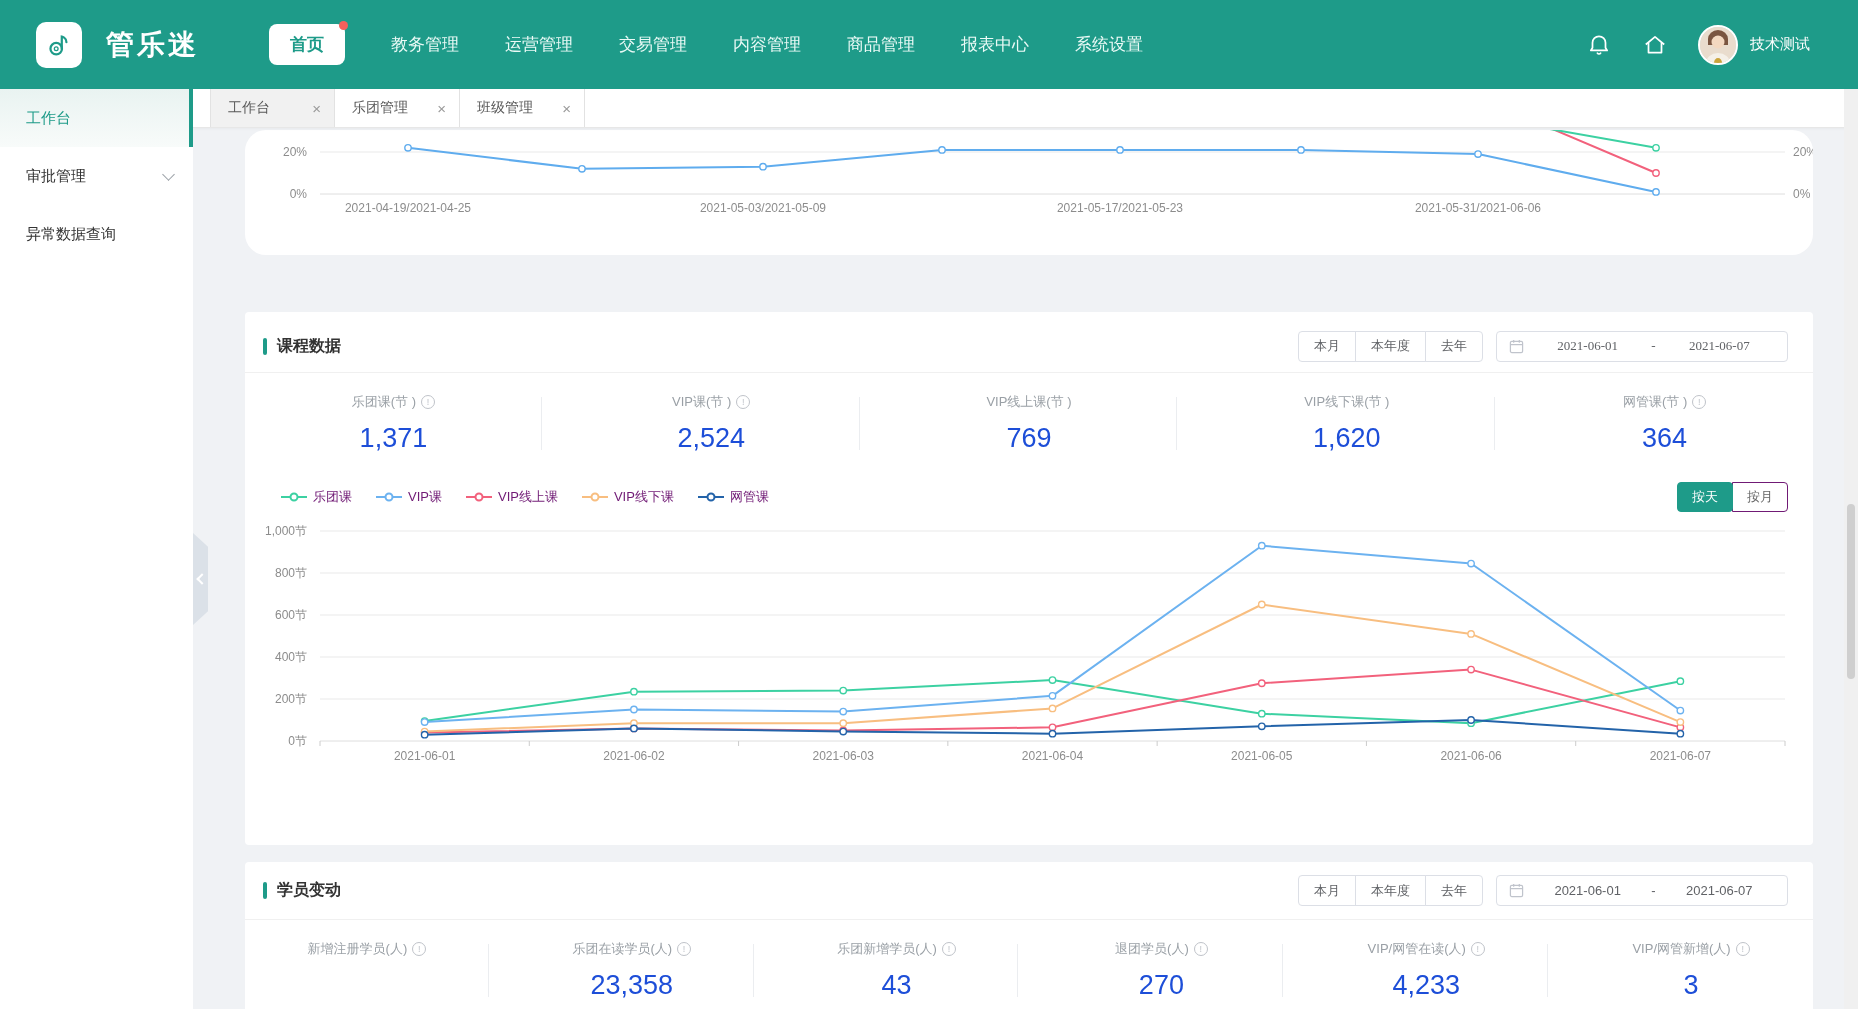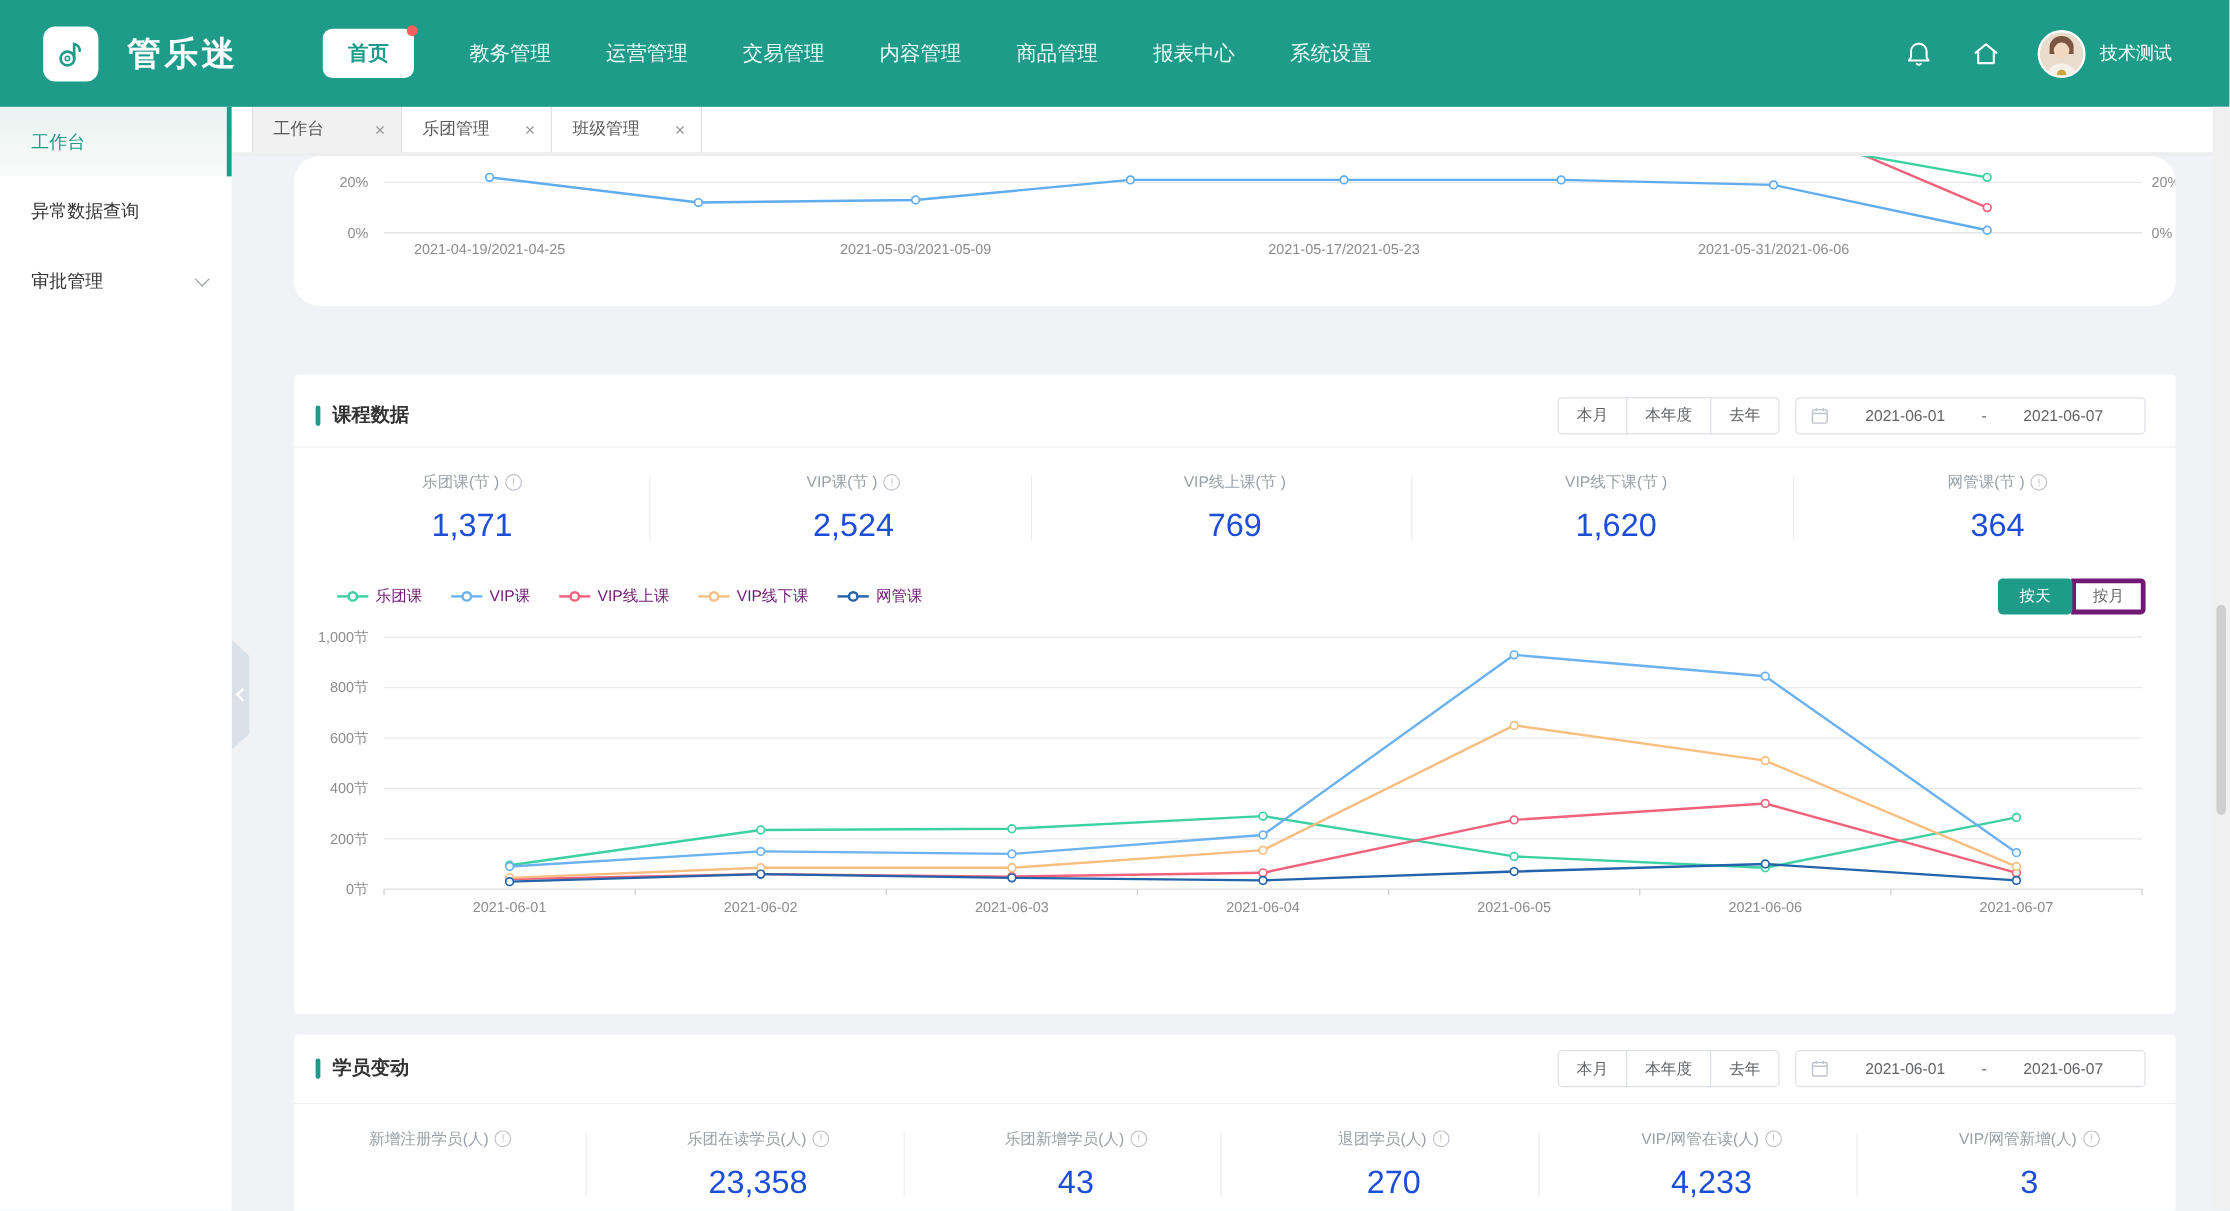--- a/index.html
+++ b/index.html
@@ -46,21 +46,21 @@
   .tab-label { flex:1; }
   .tab-close { color:#9a9a9a; font-size:15px; line-height:1; cursor:pointer; }
 
   
   .card { position:absolute; left:245px; width:1568px; background:#fff; border-radius:4px; }
   .card-weekly { top:130px; height:125px; overflow:hidden;border-radius:21px; }
   .card-course { top:312px; height:533px; }
   .card-student { top:862px; height:200px; }
 
   .sec-header { height:60px; display:flex; align-items:center; padding:0 25px 0 18px; }
-  .card-course .sec-header { height:60px; padding-top:8px; }
+  .card-course .sec-header { height:60px; padding-top:8px;font-family:Liberation Serif, serif; }
   .card-student .sec-header { height:57px; padding-top:0; }
   .sec-title-wrap { display:flex; align-items:center; gap:10px; }
   .sec-bar { width:4px; height:17px; background:#1e9b89; border-radius:2px; }
   .sec-title { font-size:16px; font-weight:bold; color:#333; }
   .sec-controls { margin-left:auto; display:flex; align-items:center; }
   .btn-group { display:flex; }
   .preset-btn { height:31px; padding:0 15px; background:#fff; border:1px solid #dcdfe6; color:#606266;
     font-size:13px; display:flex; align-items:center; cursor:pointer; margin-left:-1px; }
   .preset-btn:first-child { border-radius:4px 0 0 4px; margin-left:0; }
   .preset-btn:last-child { border-radius:0 4px 4px 0; }
@@ -81,21 +81,21 @@
     font-size:9px; line-height:12px; display:inline-block; text-align:center; cursor:pointer; }
 
   .legend-row { display:flex; align-items:center; padding:0 25px 0 36px; margin-top:14px; height:30px; }
   .legend-item { display:flex; align-items:center; margin-right:24px; cursor:pointer; }
   .legend-marker { width:26px; height:2px; position:relative; }
   .legend-marker i { position:absolute; left:50%; top:50%; transform:translate(-50%,-50%);
     width:9px; height:9px; border-radius:50%; background:#fff; border-width:2px; border-style:solid; display:block; }
   .legend-label { font-size:13px; color:#701a75; margin-left:6px; }
   .toggle-group { margin-left:auto; display:flex; }
   .toggle-btn { height:30px; padding:0 14px; font-size:13px; display:flex; align-items:center; cursor:pointer;
-    border:4px solid #701a75; background:#fff; color:#666; margin-left:-1px; border-radius:0 4px 4px 0; }
+    border:1px solid #701a75; background:#fff; color:#666; margin-left:-1px; border-radius:0 4px 4px 0; }
   .toggle-btn.active { background:#1e9b89; border-color:#1e9b89; color:#fff; border-radius:4px; z-index:1; }
 
   .chart-wrap { position:absolute; left:0; top:200px; width:1568px; height:255px; }
   svg text { font-family:"Liberation Sans","DejaVu Sans",sans-serif; }
 
   
   .scrollbar { position:absolute; top:89px; right:0; bottom:0; width:14px; background:#f0f0f0; z-index:40; }
   .scroll-thumb { position:absolute; left:3px; width:8px; top:415px; height:175px; background:#cfcfcf; border-radius:4px; cursor:pointer; }
 </style>
 </head>
@@ -143,25 +143,25 @@
     </div>
     <div class="user-name">技术测试</div>
   </div>
 </header>
 
 <aside class="sidebar">
   <div class="side-item active">
     <span>工作台</span>
   </div>
   <div class="side-item">
-    <span>异常数据查询</span>
-  </div>
-  <div class="side-item">
     <span>审批管理</span>
     <span class="chev-down"></span>
+  </div>
+  <div class="side-item">
+    <span>异常数据查询</span>
   </div>
 </aside>
 <div class="collapse-handle">
   <span class="collapse-chev"></span>
 </div>
 
 <div class="tabbar">
   <div class="tab active">
     <span class="tab-label">工作台</span>
     <span class="tab-close">×</span>

